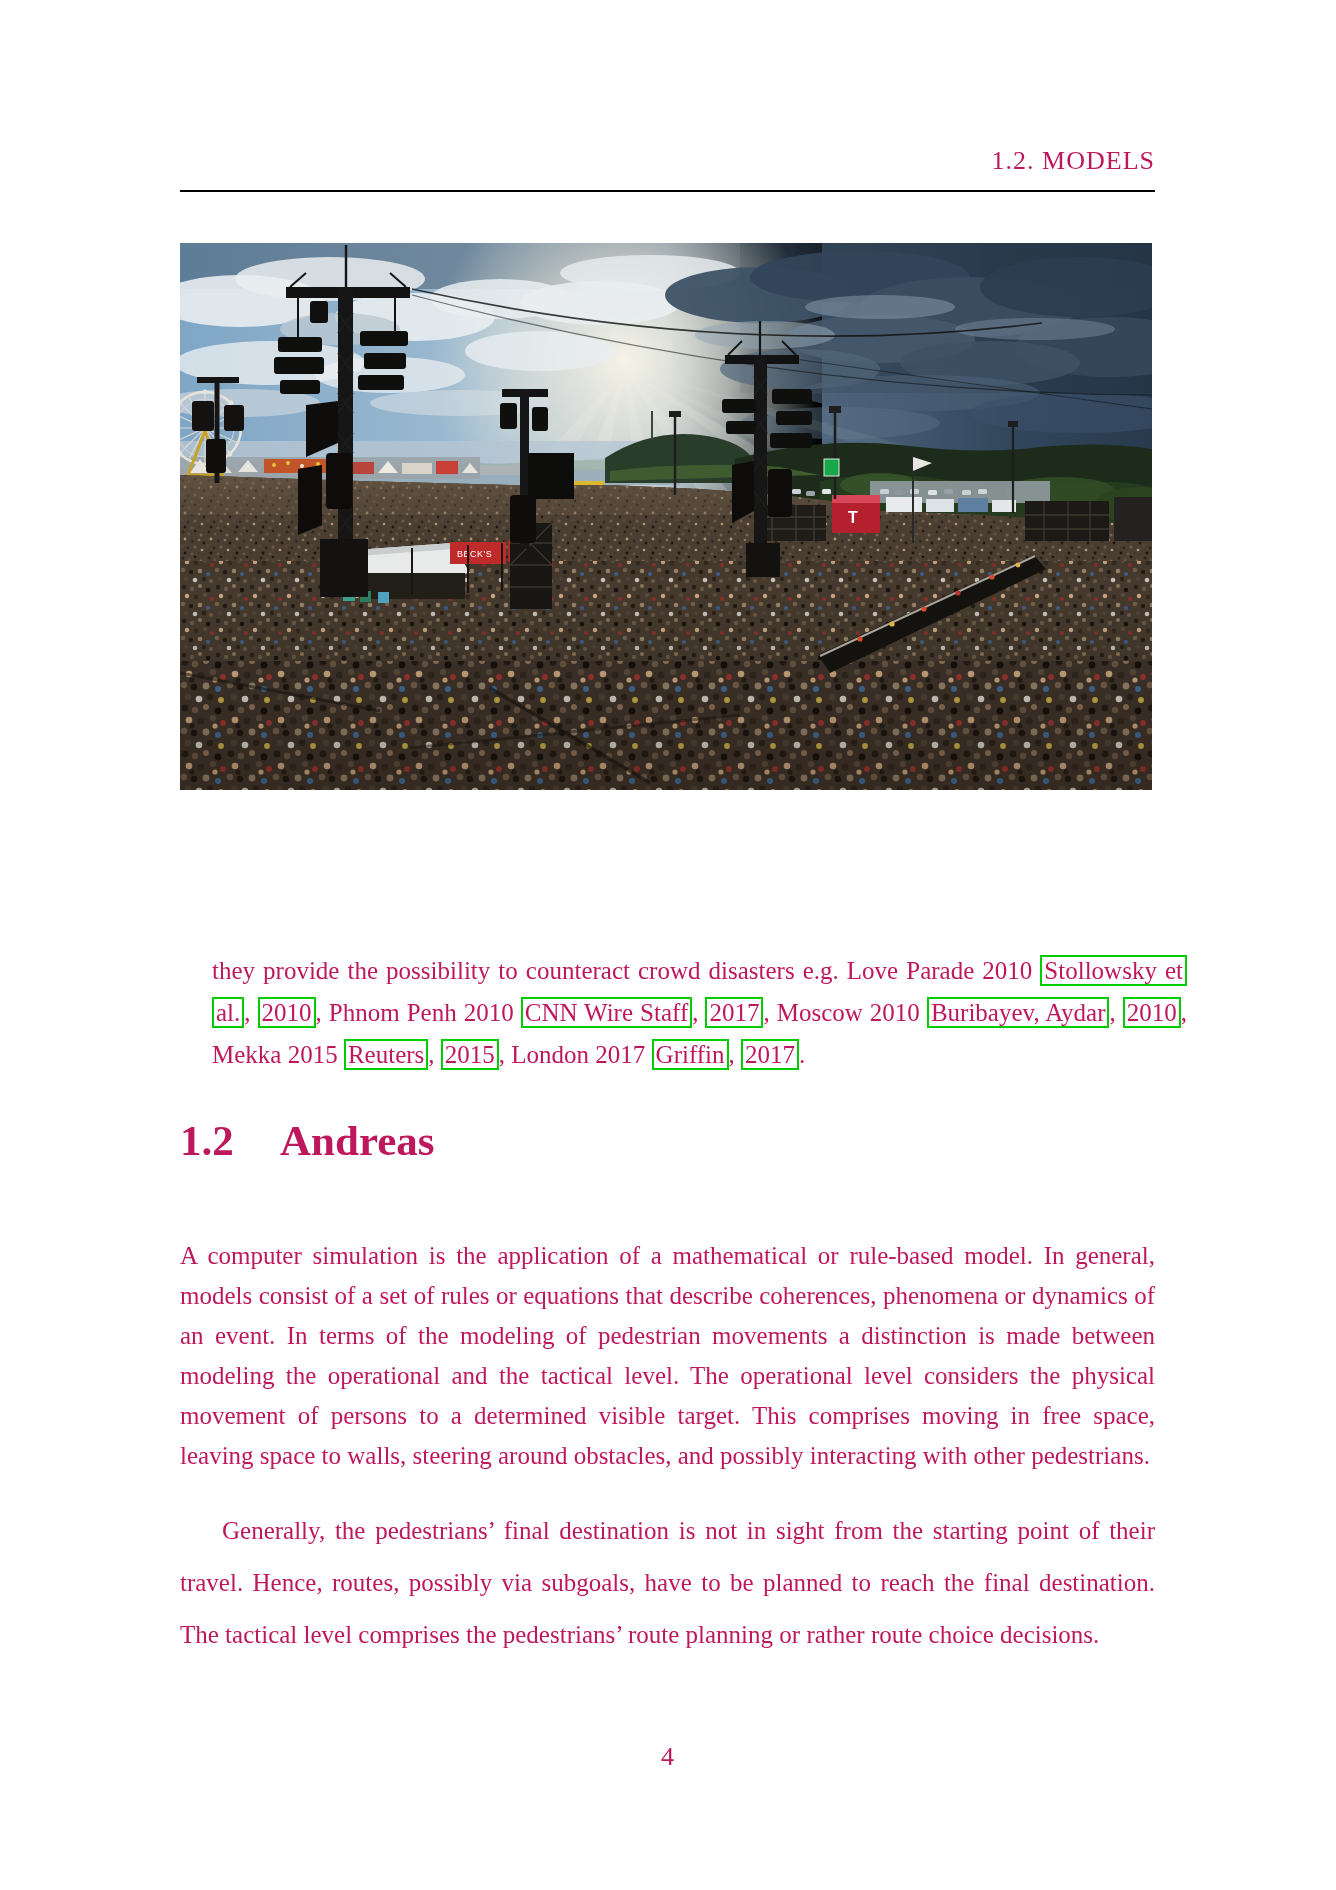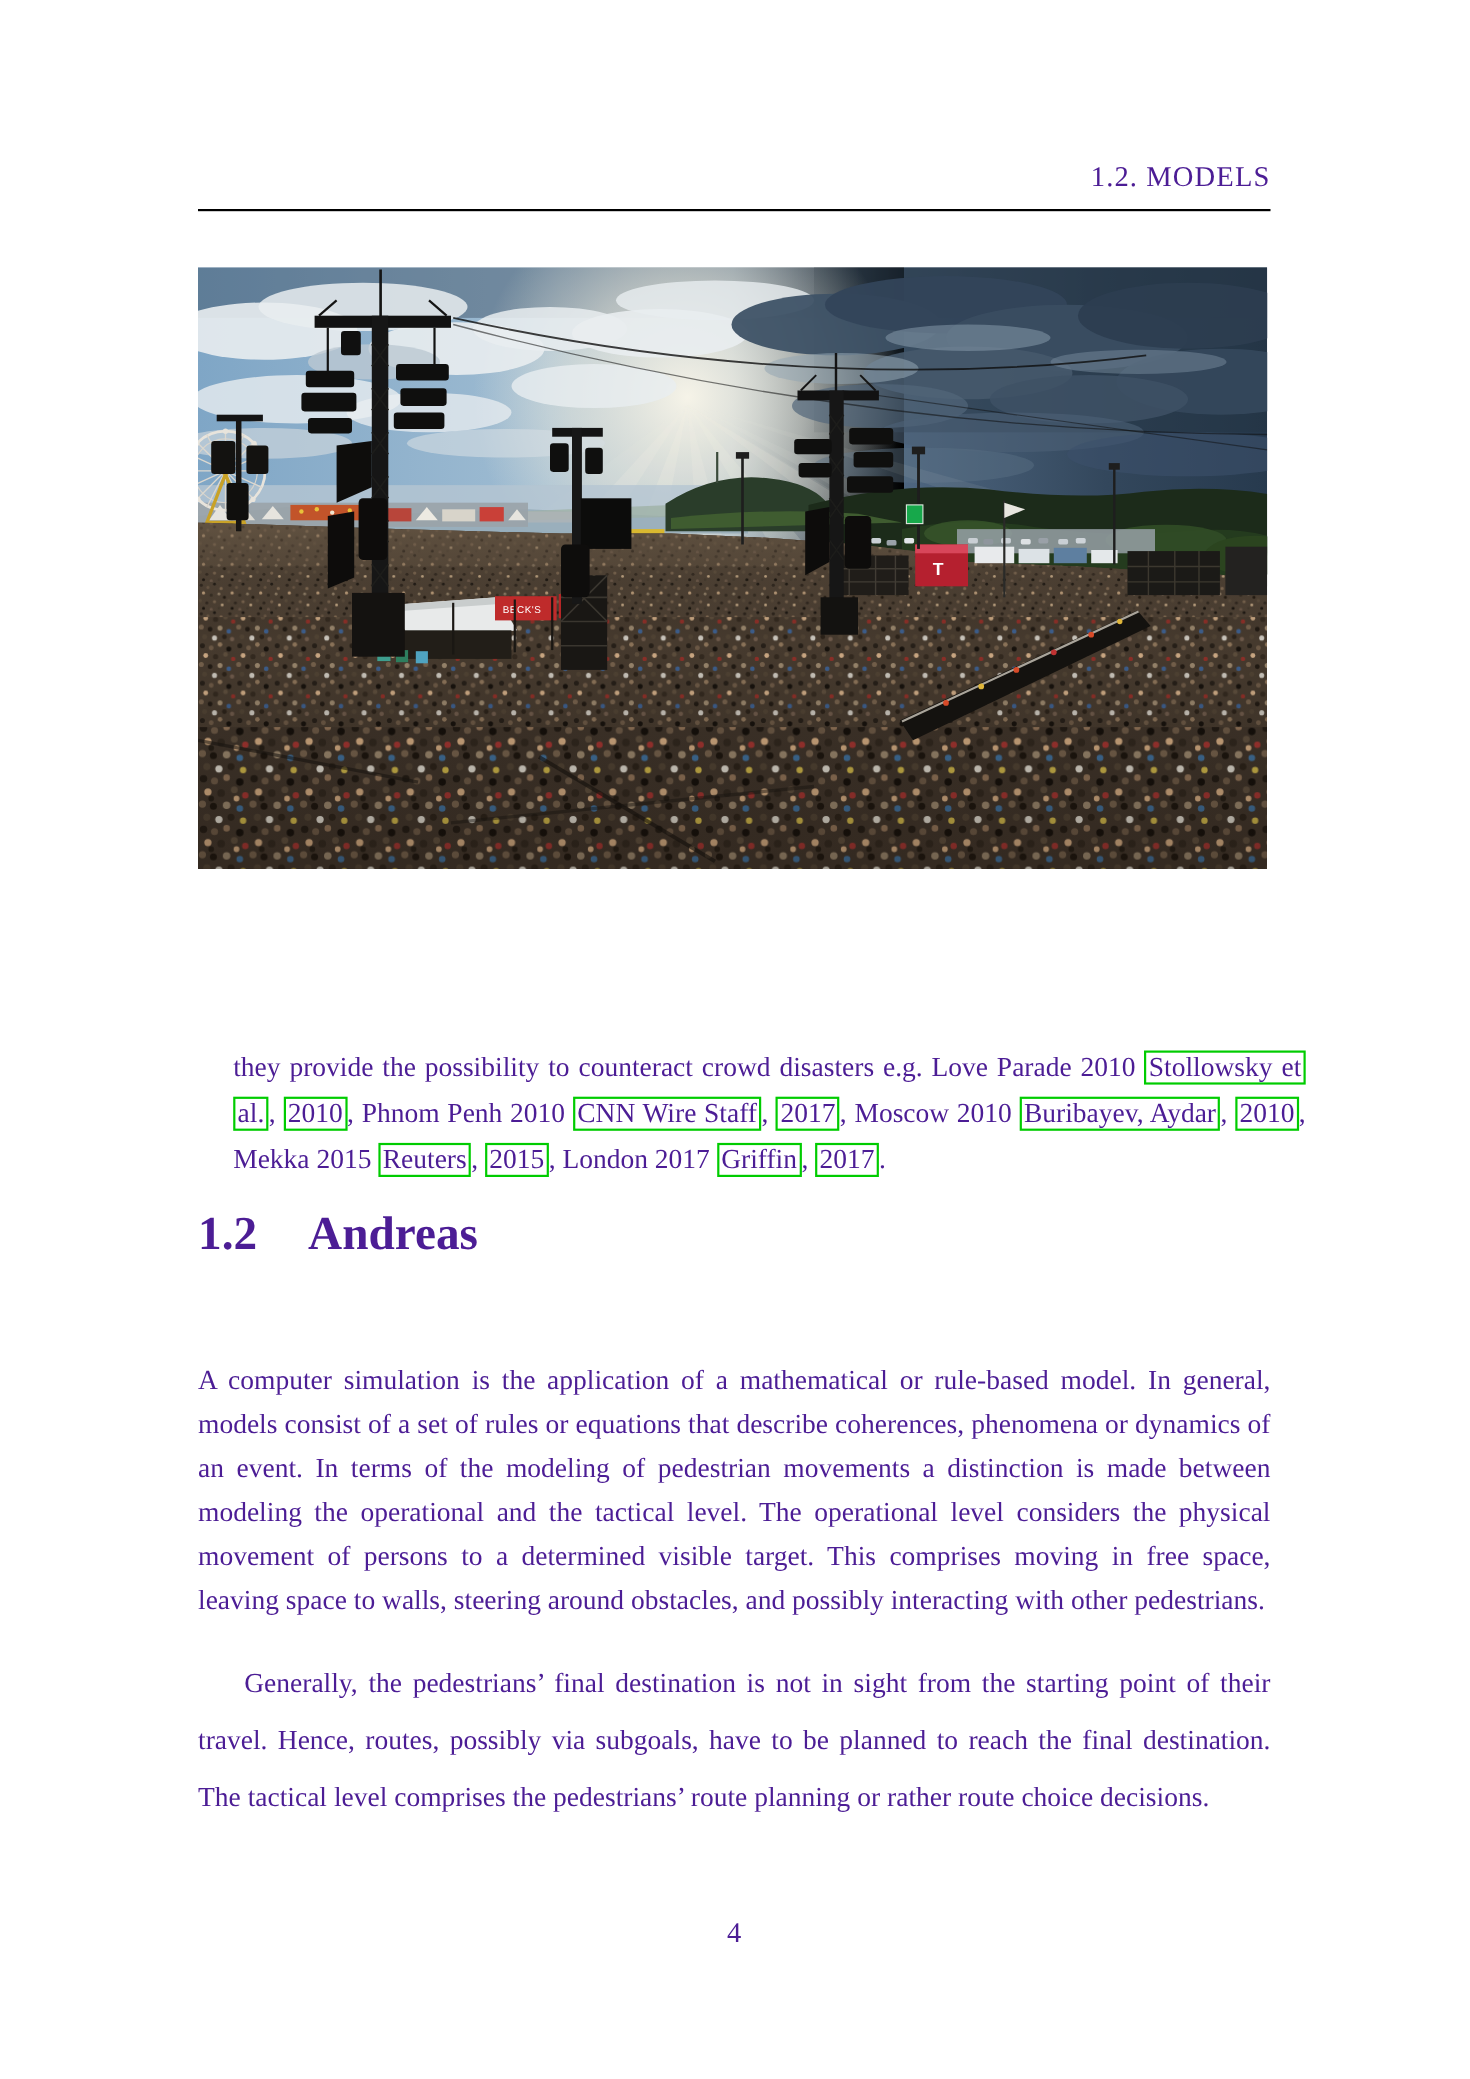--- a/index.html
+++ b/index.html
@@ -1,18 +1,18 @@
 <!DOCTYPE html>
 <html lang="en" style="--link-green: #00CC00;"><head>
 <meta charset="utf-8">
 <style>
   html,body{margin:0;padding:0;background:#ffffff;}
   #page{
     position:relative; width:1336px; height:1890px; background:#ffffff;
-    font-family:"Liberation Serif", serif; color:#4c1d95; overflow:hidden;
+    font-family:"Liberation Serif", serif; color:#be185d; overflow:hidden;
   }
   .running-header{
     position:absolute; left:180px; top:146px; width:975px;
     text-align:right; font-size:26px; letter-spacing:1px;
   }
   .header-rule{
     position:absolute; left:180px; top:190px; width:975px; height:2px;
     background:#000;
   }
   .figure-photo{
@@ -27,21 +27,21 @@
     position:absolute; left:180px; width:975px;
     font-size:25px; text-align:justify;
   }
   .para-cont{ top:950px; line-height:42px;margin-left:32px; }
   .para-a{ top:1192px; line-height:40px;margin-top:44px; }
   .para-b{ top:1472px; line-height:52px; text-indent:42px;margin-top:33px; }
   .section-heading{
     position:absolute; left:180px; top:1096px; width:975px;
     font-size:43px; font-weight:bold; line-height:52px;
   }
-  .sec-num{ display:inline-block; min-width:100px; }
+  .sec-num{ display:inline-block; min-width:100px;margin-top:19px; }
   .page-number{
     position:absolute; left:180px; top:1742px; width:975px;
     text-align:center; font-size:26px;
   }
   .cite{
     border:2px solid var(--link-green,#00CC00);
     padding:0 2px;
     box-decoration-break:clone;
     -webkit-box-decoration-break:clone;
   }

